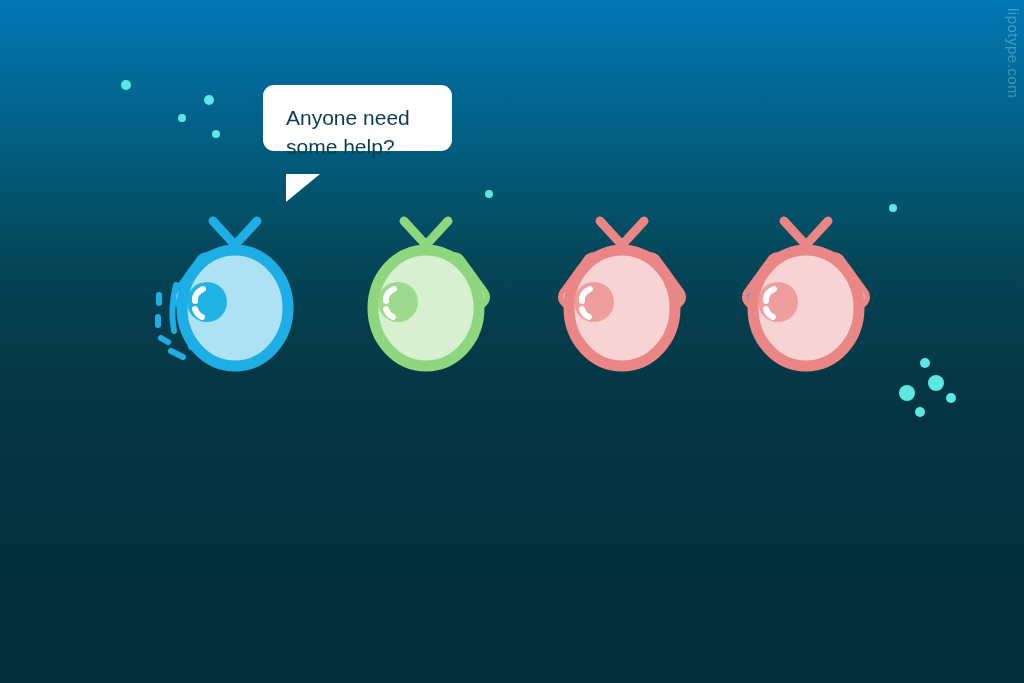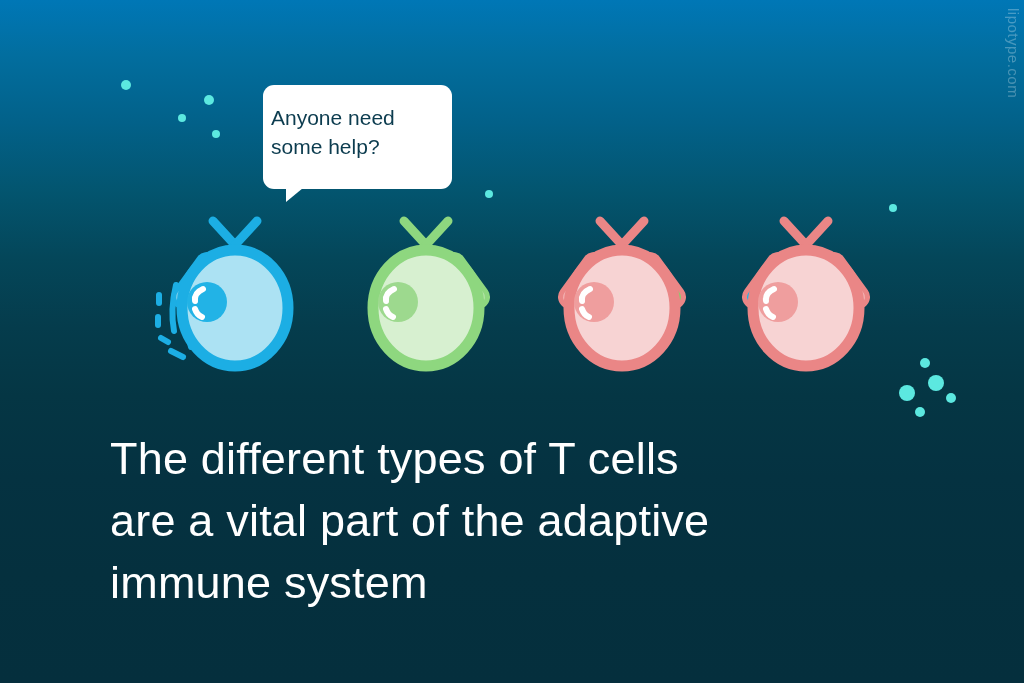--- a/index.html
+++ b/index.html
@@ -43,25 +43,25 @@
     position: absolute;
     border-radius: 50%;
     background: #5ce8e0;
   }
   
   .bubble {
     position: absolute;
     left: 263px;
     top: 85px;
     width: 189px;
-    height: 104px;
+    height: 66px;
     background: #ffffff;
     border-radius: 11px;
     box-sizing: border-box;
-    padding: 18px 20px 0 8px;
+    padding: 18px 20px 0 23px;
   }
   .bubble-text {
     color: #0c3c4f;
     font-size: 21px;
     line-height: 29px;
     white-space: pre-line;
   }
   .bubble-tail {
     position: absolute;
     left: 286px;
@@ -216,17 +216,14 @@
           <ellipse cx="90" cy="103" rx="53" ry="58" fill="#f7d3d3" stroke="#ea8686" stroke-width="11"></ellipse>
           <circle cx="62" cy="97" r="20" fill="#ef9e9e"></circle>
           <g stroke="#ffffff" stroke-width="6" stroke-linecap="round" fill="none">
             <path d="M 58 84 Q 49 88 50 96"></path>
             <path d="M 50 104 Q 52 110 57 112"></path>
           </g>
         </svg>
       </div>
     </div>
 
-  <div class="headline">The different types of T cells
-are a vital part of the adaptive
-immune system</div>
 
 </div>
 
 </body></html>

